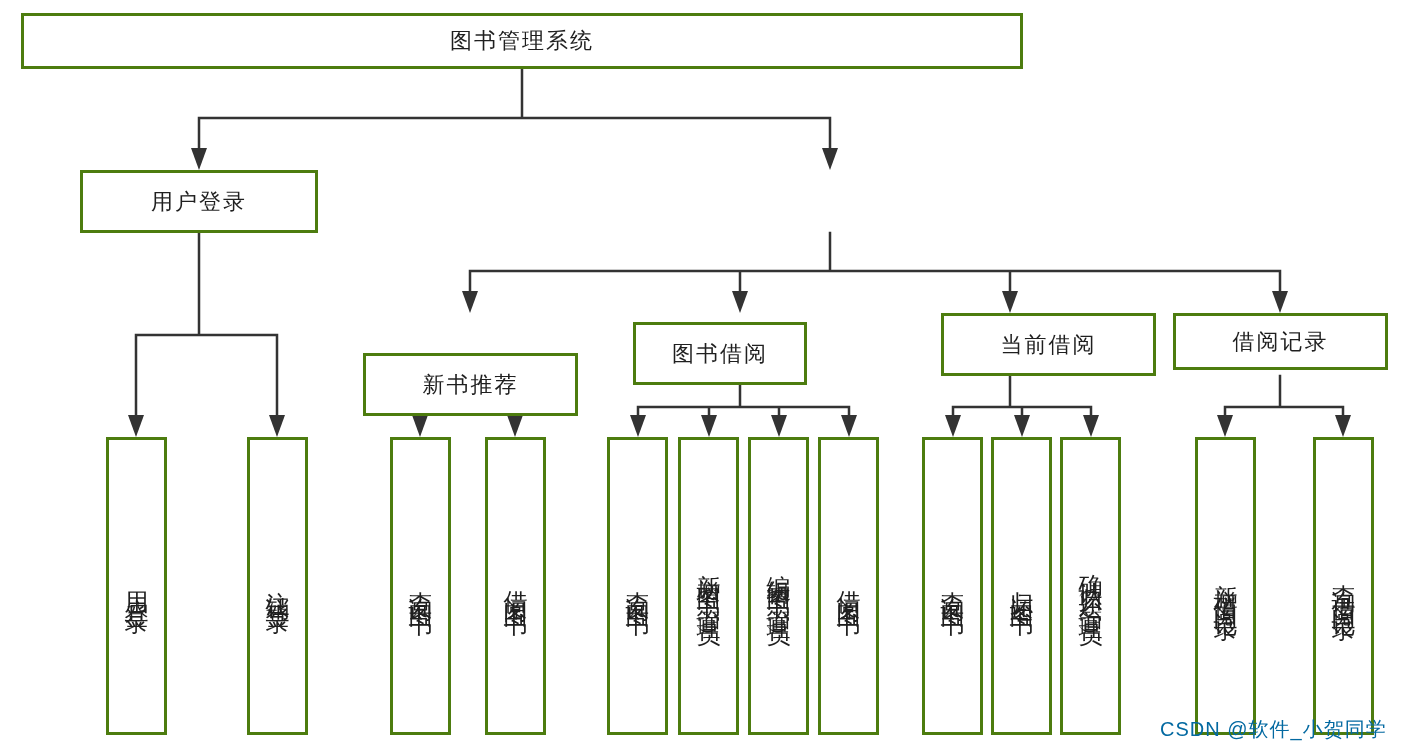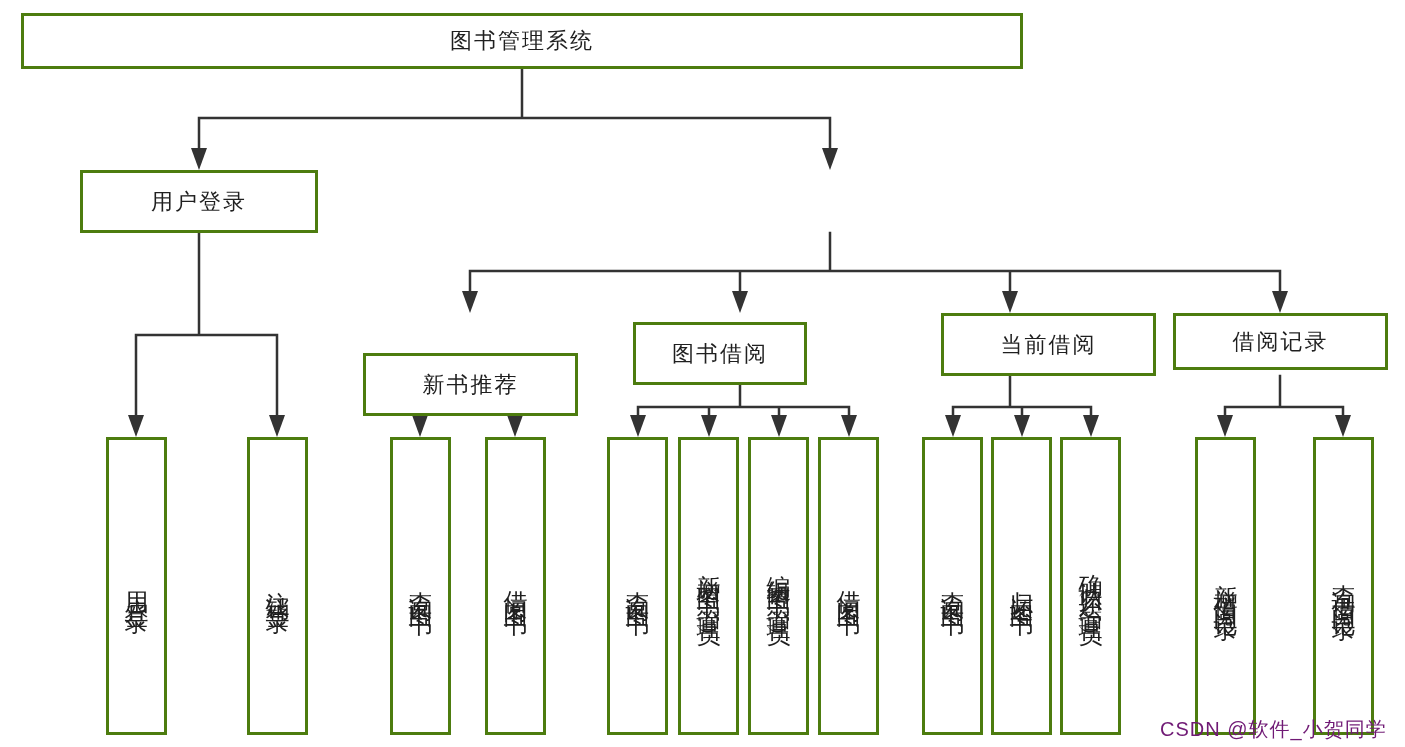--- a/index.html
+++ b/index.html
@@ -47,21 +47,21 @@
   .lf1{left:106px;}  .lf2{left:247px;}
   .lf3{left:390px;}  .lf4{left:485px;}
   .lf5{left:607px;}  .lf6{left:678px;}
   .lf7{left:748px;}  .lf8{left:818px;}
   .lf9{left:922px;}  .lf10{left:991px;} .lf11{left:1060px;}
   .lf12{left:1195px;}.lf13{left:1313px;}
   .watermark{
     position:absolute;
     left:1160px;top:716px;
     font-size:20px;
-    color:#701a75;
+    color:#0369a1;
     letter-spacing:1px;
     z-index:2;
     white-space:nowrap;
   }
 </style>
 </head>
 <body>
 
 <div id="canvas">
 

